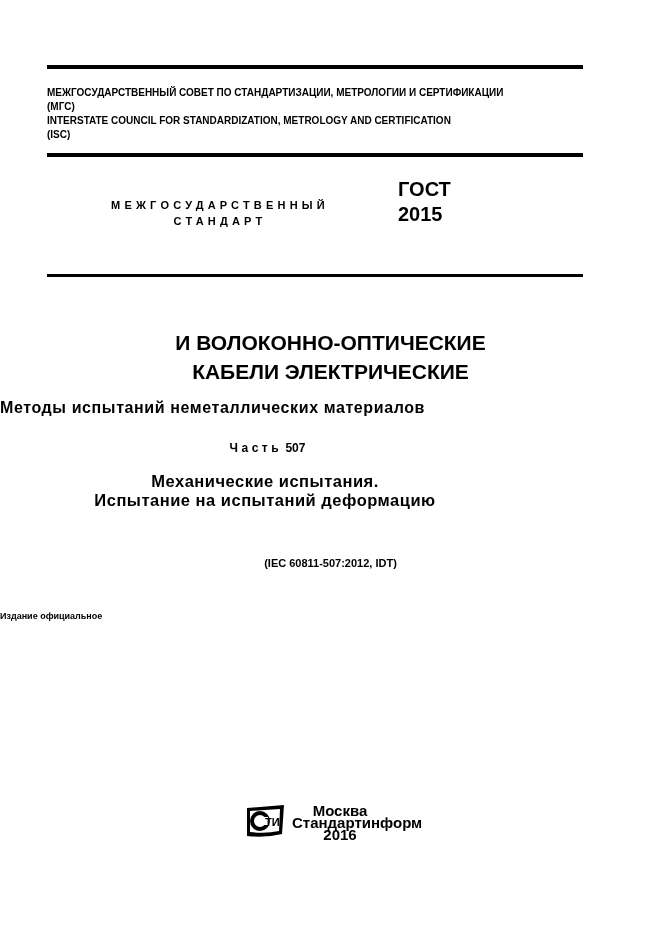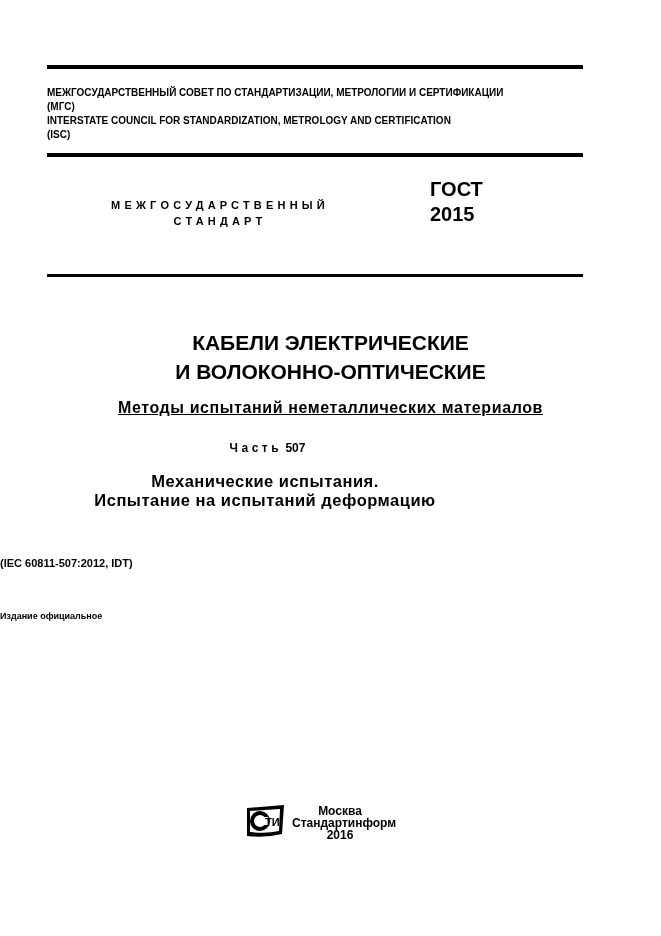--- a/index.html
+++ b/index.html
@@ -8,36 +8,36 @@
   .rule { position: absolute; left: 47px; width: 536px; background: #000; }
   .r1 { top: 65px; height: 4px; }
   .r2 { top: 153px; height: 4px; }
   .r3 { top: 274px; height: 3px; }
   .council { position: absolute; left: 47px; width: 536px; top: 86px;
              text-align: left; font-weight: bold; font-size: 10px; line-height: 14px; }
   .std-left { position: absolute; left: 60px; width: 320px; top: 197px;
               text-align: center; font-weight: bold; font-size: 11px; line-height: 16px;
               letter-spacing: 4.2px; }
   .gost { position: absolute; left: 398px; top: 177px; font-weight: bold;
-          font-size: 20px; line-height: 25px; margin-left: 32px; }
+          font-size: 20px; line-height: 25px; }
   .title { position: absolute; left: 0; width: 661px; top: 328px; text-align: center;
            font-weight: bold; font-size: 21px; line-height: 29px; }
-  .subtitle { position: absolute; left: 0; width: 661px; top: 399px; text-align: center;
-              font-weight: bold; font-size: 16px; letter-spacing: 0.6px; text-decoration: underline; }
+  .subtitle { position: absolute; left: 0; width: 661px; top: 399px; text-align: left;
+              font-weight: bold; font-size: 16px; letter-spacing: 0.6px; }
   .part { position: absolute; left: 0; width: 535px; top: 441px; text-align: center;
           font-weight: bold; font-size: 12px; }
   .part .spaced { letter-spacing: 3.5px; }
   .mech { position: absolute; left: 0; width: 530px; top: 472px; text-align: center;
           font-weight: bold; font-size: 16.5px; line-height: 19px; letter-spacing: 0.5px; }
-  .iec { position: absolute; left: 0; width: 661px; top: 557px; 
+  .iec { position: absolute; left: 0; width: 661px; top: 557px; text-align: center;
          font-weight: bold; font-size: 11px; }
   .edition { position: absolute; left: 0; width: 613px; top: 611px; text-align: left;
              font-weight: bold; font-size: 9px; }
   .publisher { position: absolute; left: 292px; top: 805px; width: 96px; text-align: center;
-               font-weight: bold; font-size: 12px; line-height: 12px; }
+               font-weight: bold; font-size: 15px; line-height: 12px; }
   .logo { position: absolute; left: 246px; top: 804px; width: 40px; height: 34px; }
 </style>
 </head>
 <body>
 
 <div class="rule r1"></div>
 
 <div class="council">
   <div>МЕЖГОСУДАРСТВЕННЫЙ СОВЕТ ПО СТАНДАРТИЗАЦИИ, МЕТРОЛОГИИ И СЕРТИФИКАЦИИ</div>
   <div>(МГС)</div>
@@ -53,22 +53,22 @@
 </div>
 
 <div class="gost">
   <div>ГОСТ</div>
   <div>2015</div>
 </div>
 
 <div class="rule r3"></div>
 
 <div class="title">
+  <div>И ВОЛОКОННО-ОПТИЧЕСКИЕ</div>
   <div>КАБЕЛИ ЭЛЕКТРИЧЕСКИЕ</div>
-  <div>И ВОЛОКОННО-ОПТИЧЕСКИЕ</div>
 </div>
 
 <div class="subtitle">Методы испытаний неметаллических материалов</div>
 
 <div class="part">
   <span class="spaced">Часть</span>
   <span>507</span>
 </div>
 
 <div class="mech">

